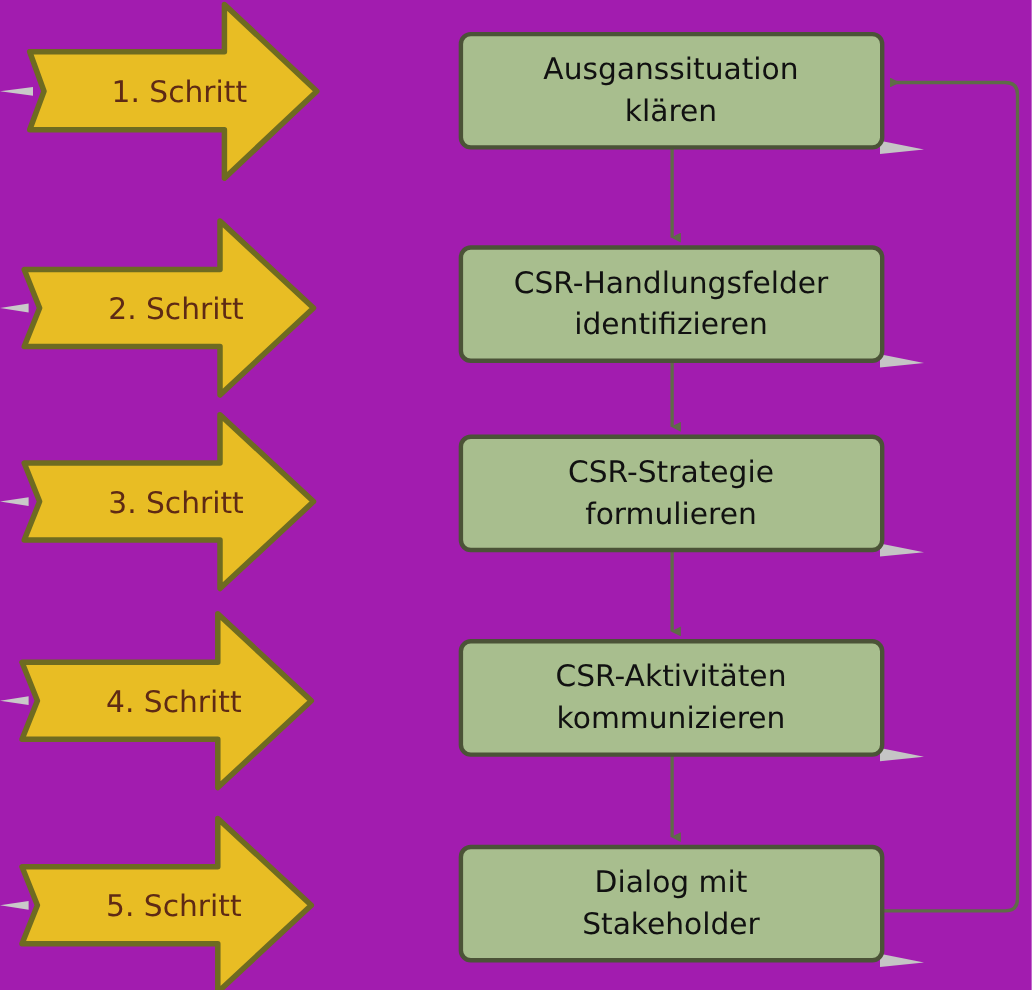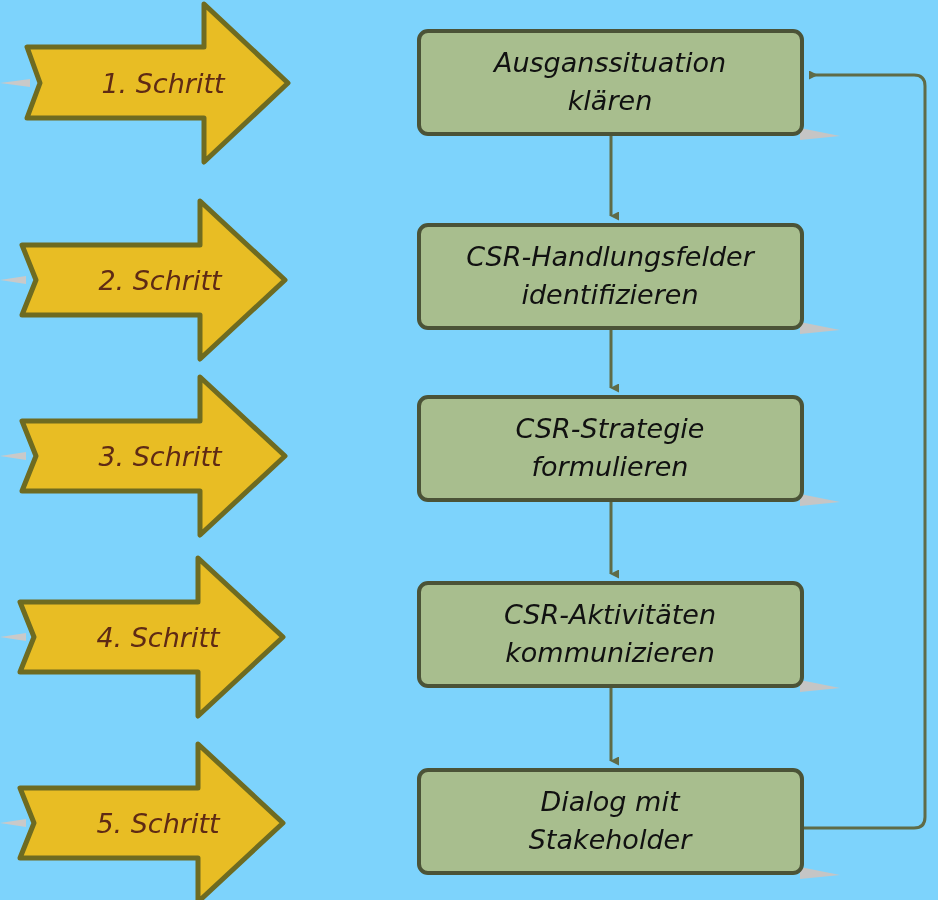--- a/index.html
+++ b/index.html
@@ -7,23 +7,22 @@
     padding: 0;
     background: #ffffff;
   }
   body {
     font-family: "DejaVu Sans", sans-serif;
   }
   #canvas {
     position: relative;
     width: 938px;
     height: 900px;
-    background: #7dd3fc;
+    background: #a21caf;
     overflow: hidden;
-    font-style: italic;
   }
   #diagram-svg {
     position: absolute;
     left: 0;
     top: 0;
     width: 938px;
     height: 900px;
   }
   .step-label {
     font-family: "DejaVu Sans", sans-serif;

